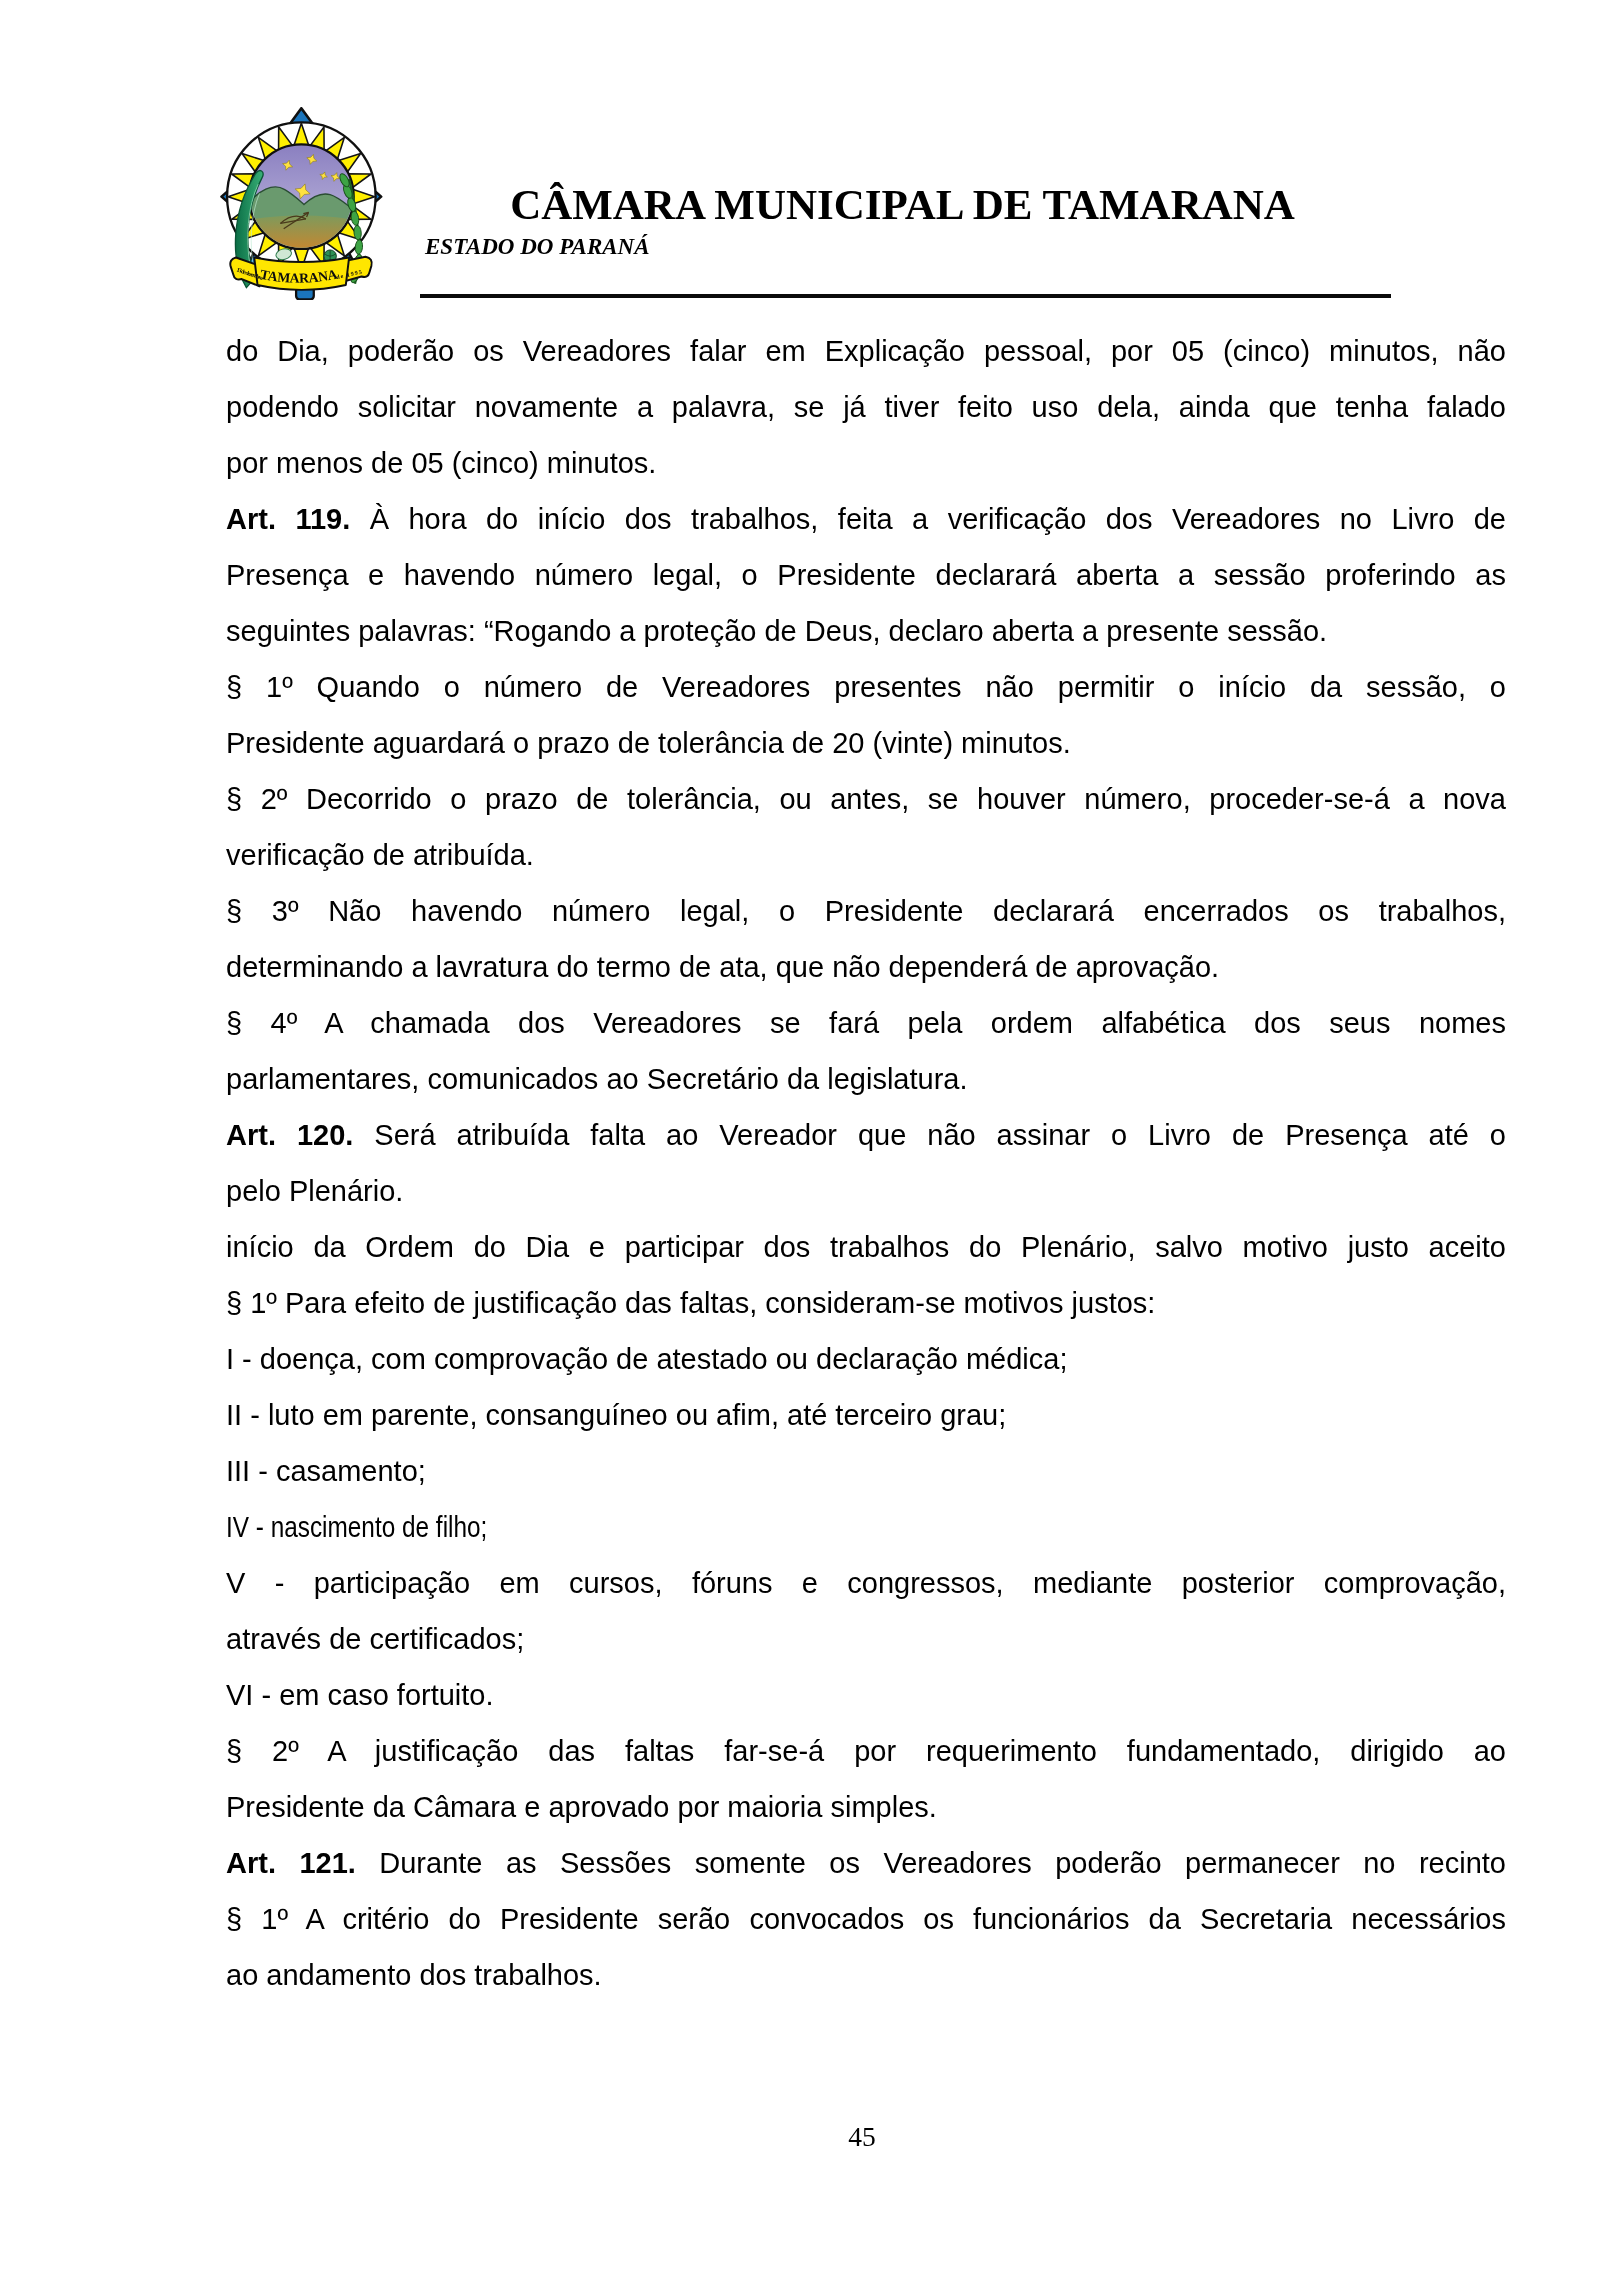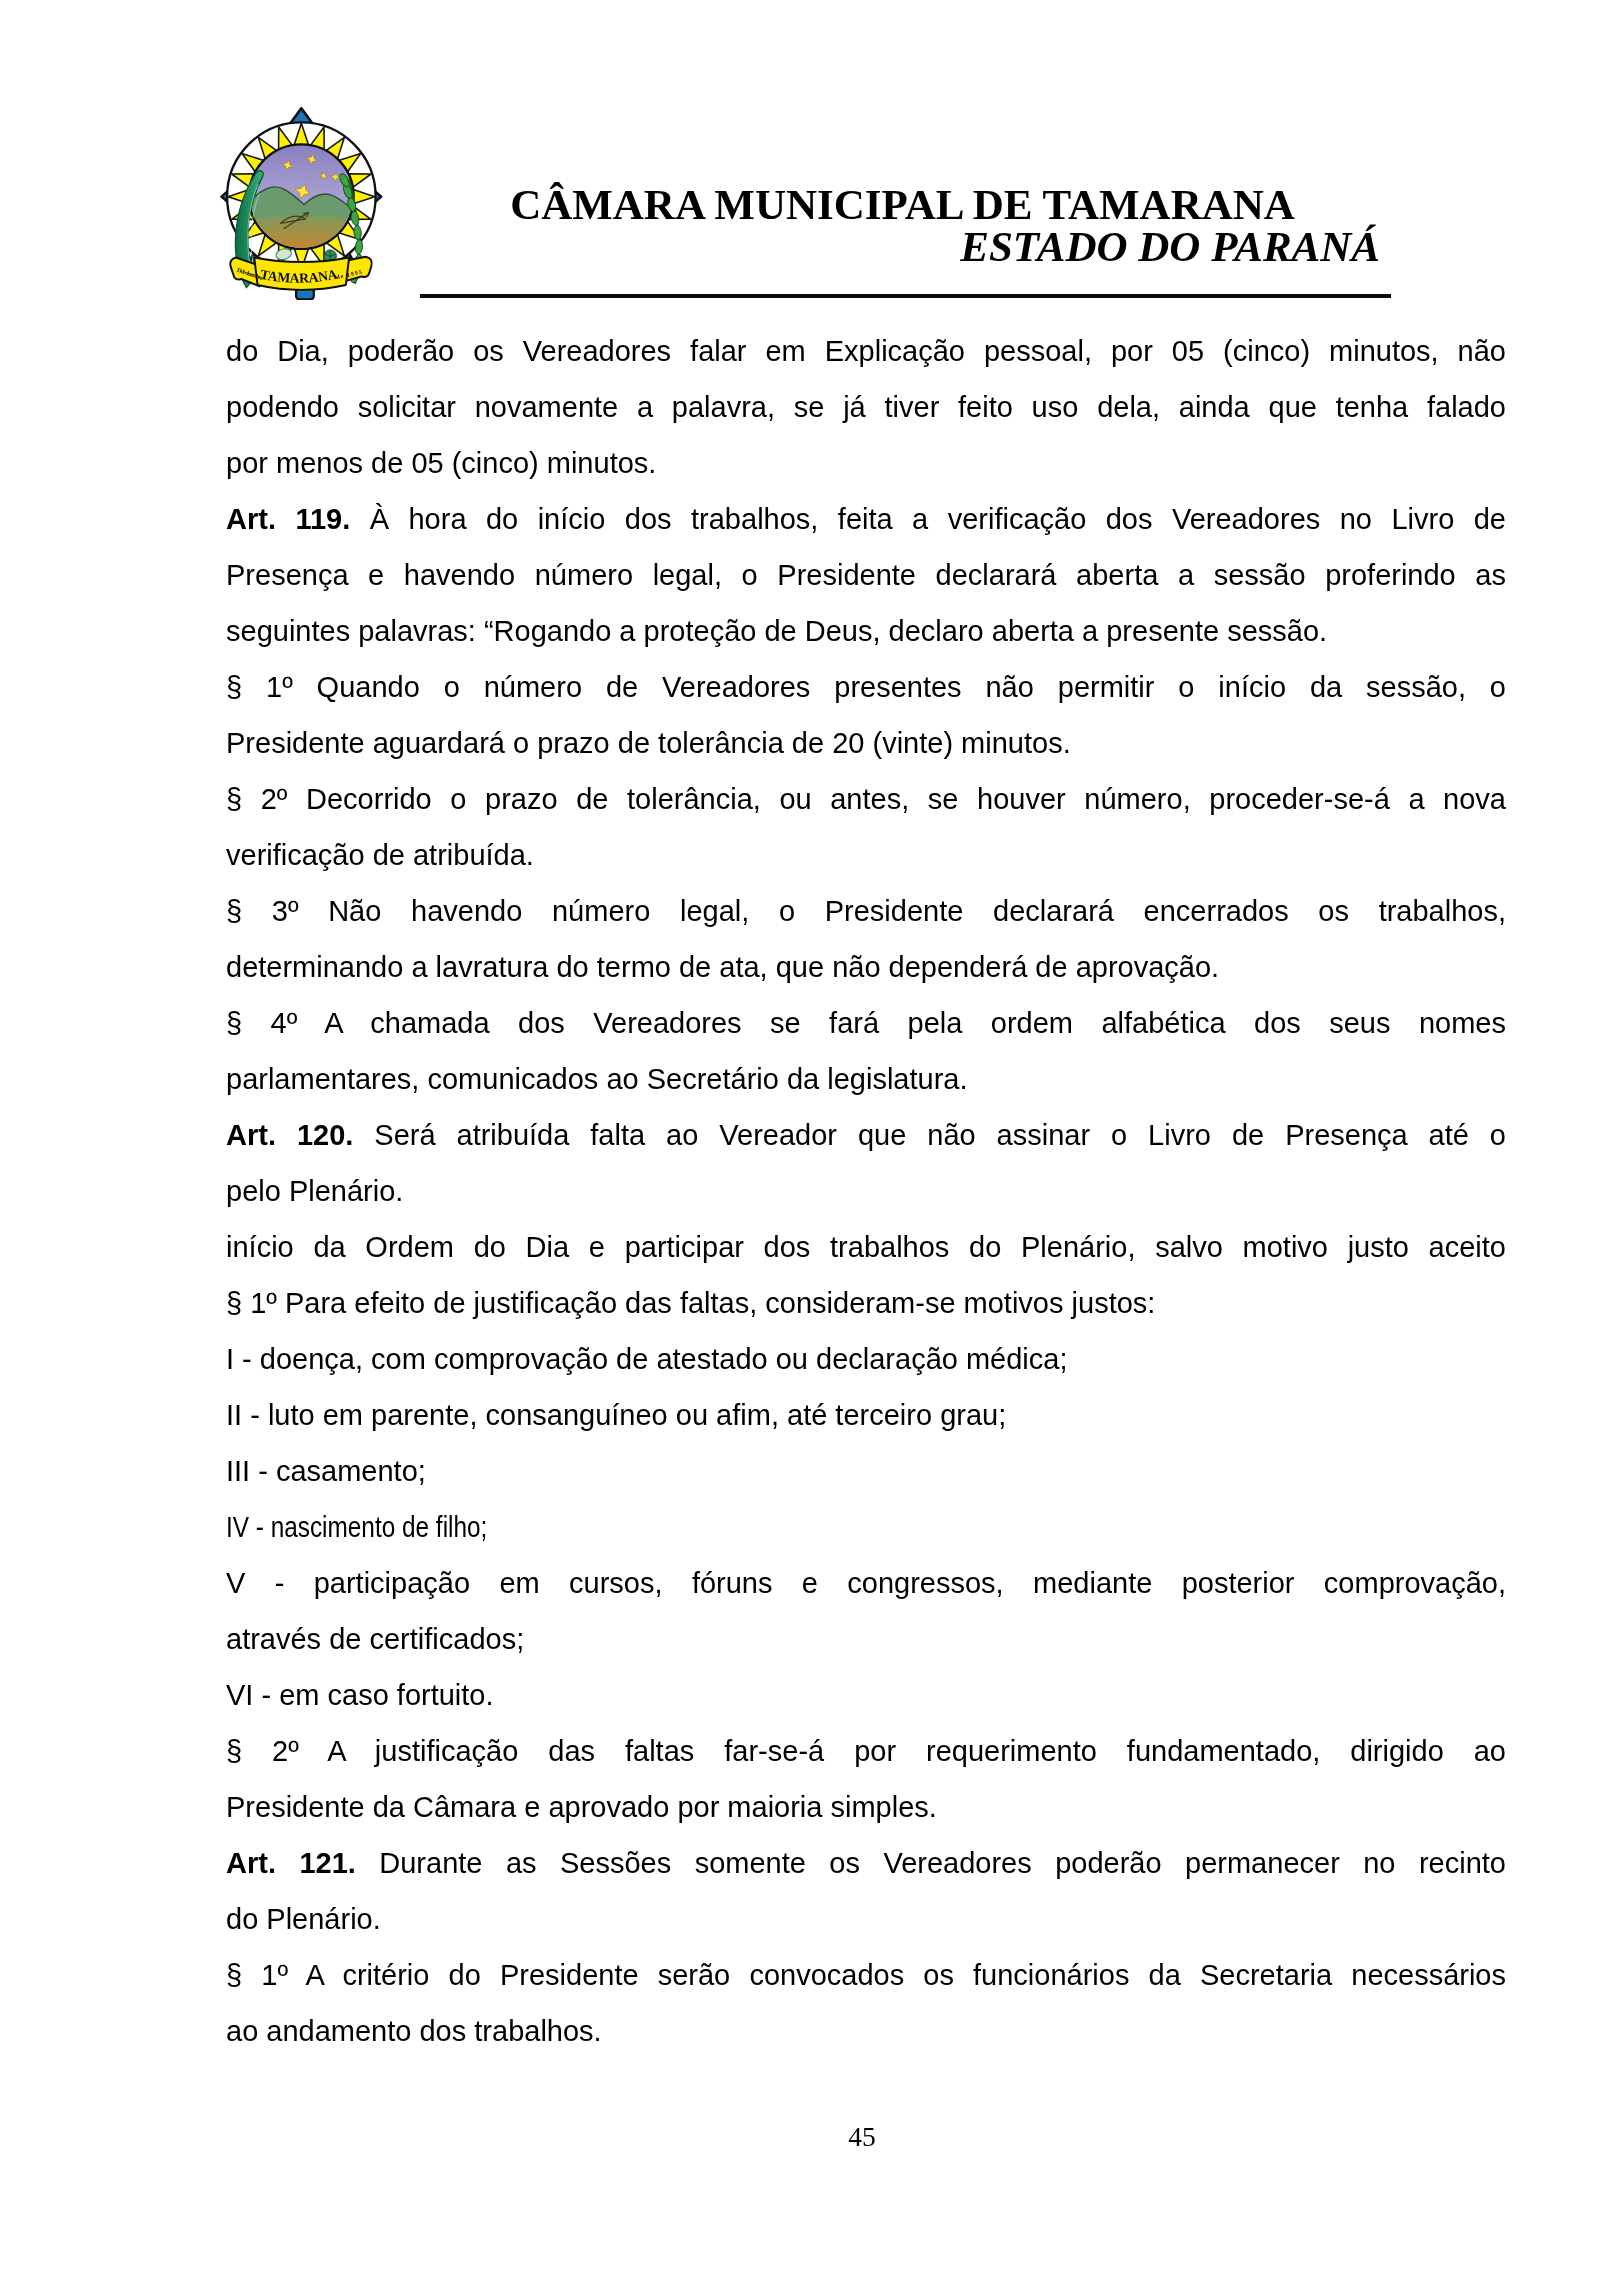--- a/index.html
+++ b/index.html
@@ -19,24 +19,24 @@
   .title{
     position:absolute;left:425px;top:181px;width:955px;
     text-align:center;
     font-family:"Liberation Serif",serif;
     font-weight:bold;
     font-size:43px;line-height:47px;
     white-space:nowrap;
   }
   .subtitle{
     position:absolute;left:425px;top:229px;width:955px;
-    text-align:right;
+    text-align:left;
     font-family:"Liberation Serif",serif;
     font-weight:bold;font-style:italic;
-    font-size:43px;line-height:35px;
+    font-size:23px;line-height:35px;
     white-space:nowrap;
   }
   .rule{
     position:absolute;left:420px;top:294px;
     width:971px;height:3.9px;background:#0a0a0a;
   }
   
   .content{
     position:absolute;left:226px;top:323px;width:1280px;
   }
@@ -206,21 +206,20 @@
       <div class="line">I - doença, com comprovação de atestado ou declaração médica;</div>
       <div class="line">II - luto em parente, consanguíneo ou afim, até terceiro grau;</div>
       <div class="line">III - casamento;</div>
       <div class="line narrow">IV - nascimento de filho;</div>
       <div class="line jfull">V - participação em cursos, fóruns e congressos, mediante posterior comprovação,</div>
       <div class="line">através de certificados;</div>
       <div class="line">VI - em caso fortuito.</div>
       <div class="line jfull">§ 2º A justificação das faltas far-se-á por requerimento fundamentado, dirigido ao</div>
       <div class="line">Presidente da Câmara e aprovado por maioria simples.</div>
       <div class="line jfull"><b>Art. 121.</b> Durante as Sessões somente os Vereadores poderão permanecer no recinto</div>
-      <div class="line">do Plenário.</div>
       <div class="line jfull">§ 1º A critério do Presidente serão convocados os funcionários da Secretaria necessários</div>
       <div class="line">ao andamento dos trabalhos.</div>
     </div>
 
   <div class="footer">
     <span>45</span>
   </div>
 
 </div>
 

